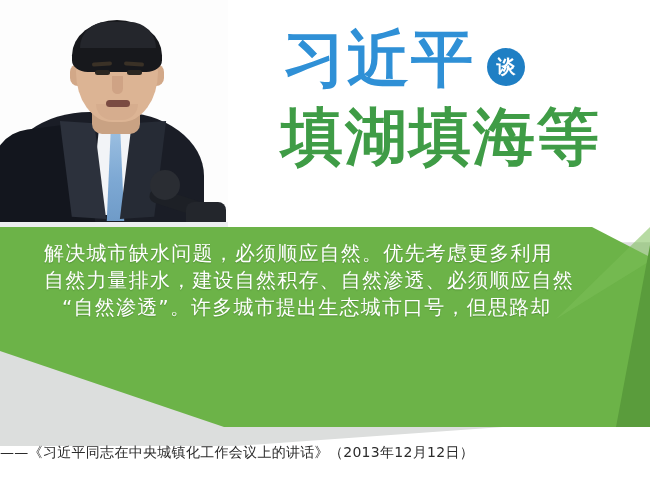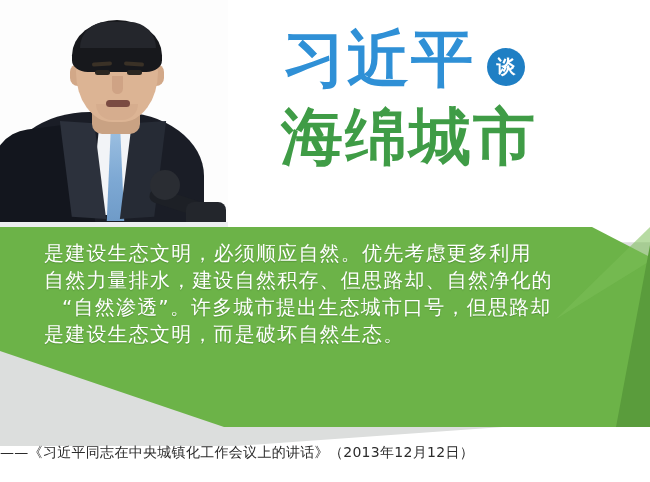--- a/index.html
+++ b/index.html
@@ -258,30 +258,29 @@
     <div class="ph-mic-head"></div>
     <div class="ph-mic-base"></div>
     <div class="ph-podium"></div>
   </div>
 
   <div id="title-area">
     <div class="title-line-1">
       <span class="title-main">习近平</span>
       <span class="title-badge">谈</span>
     </div>
-    <div class="title-line-2">海绵城市</div>
+    <div class="title-line-2">填湖填海等</div>
   </div>
 
   <div id="banner-shadow"></div>
   <div id="banner"></div>
   <div id="banner-fold2"></div>
   <div id="banner-fold"></div>
 
   <div id="quote">
-    <div class="quote-line">是建设生态文明，必须顺应自然。优先考虑更多利用</div>
-    <div class="quote-line">自然力量排水，建设自然积存、但思路却、自然净化的</div>
+    <div class="quote-line">解决城市缺水问题，必须顺应自然。优先考虑更多利用</div>
+    <div class="quote-line">自然力量排水，建设自然积存、自然渗透、必须顺应自然</div>
     <div class="quote-line indent">“自然渗透”。许多城市提出生态城市口号，但思路却</div>
-    <div class="quote-line">是建设生态文明，而是破坏自然生态。</div>
   </div>
 
   <div id="citation">——《习近平同志在中央城镇化工作会议上的讲话》（2013年12月12日）</div>
 
 </div>
 
 </body></html>

